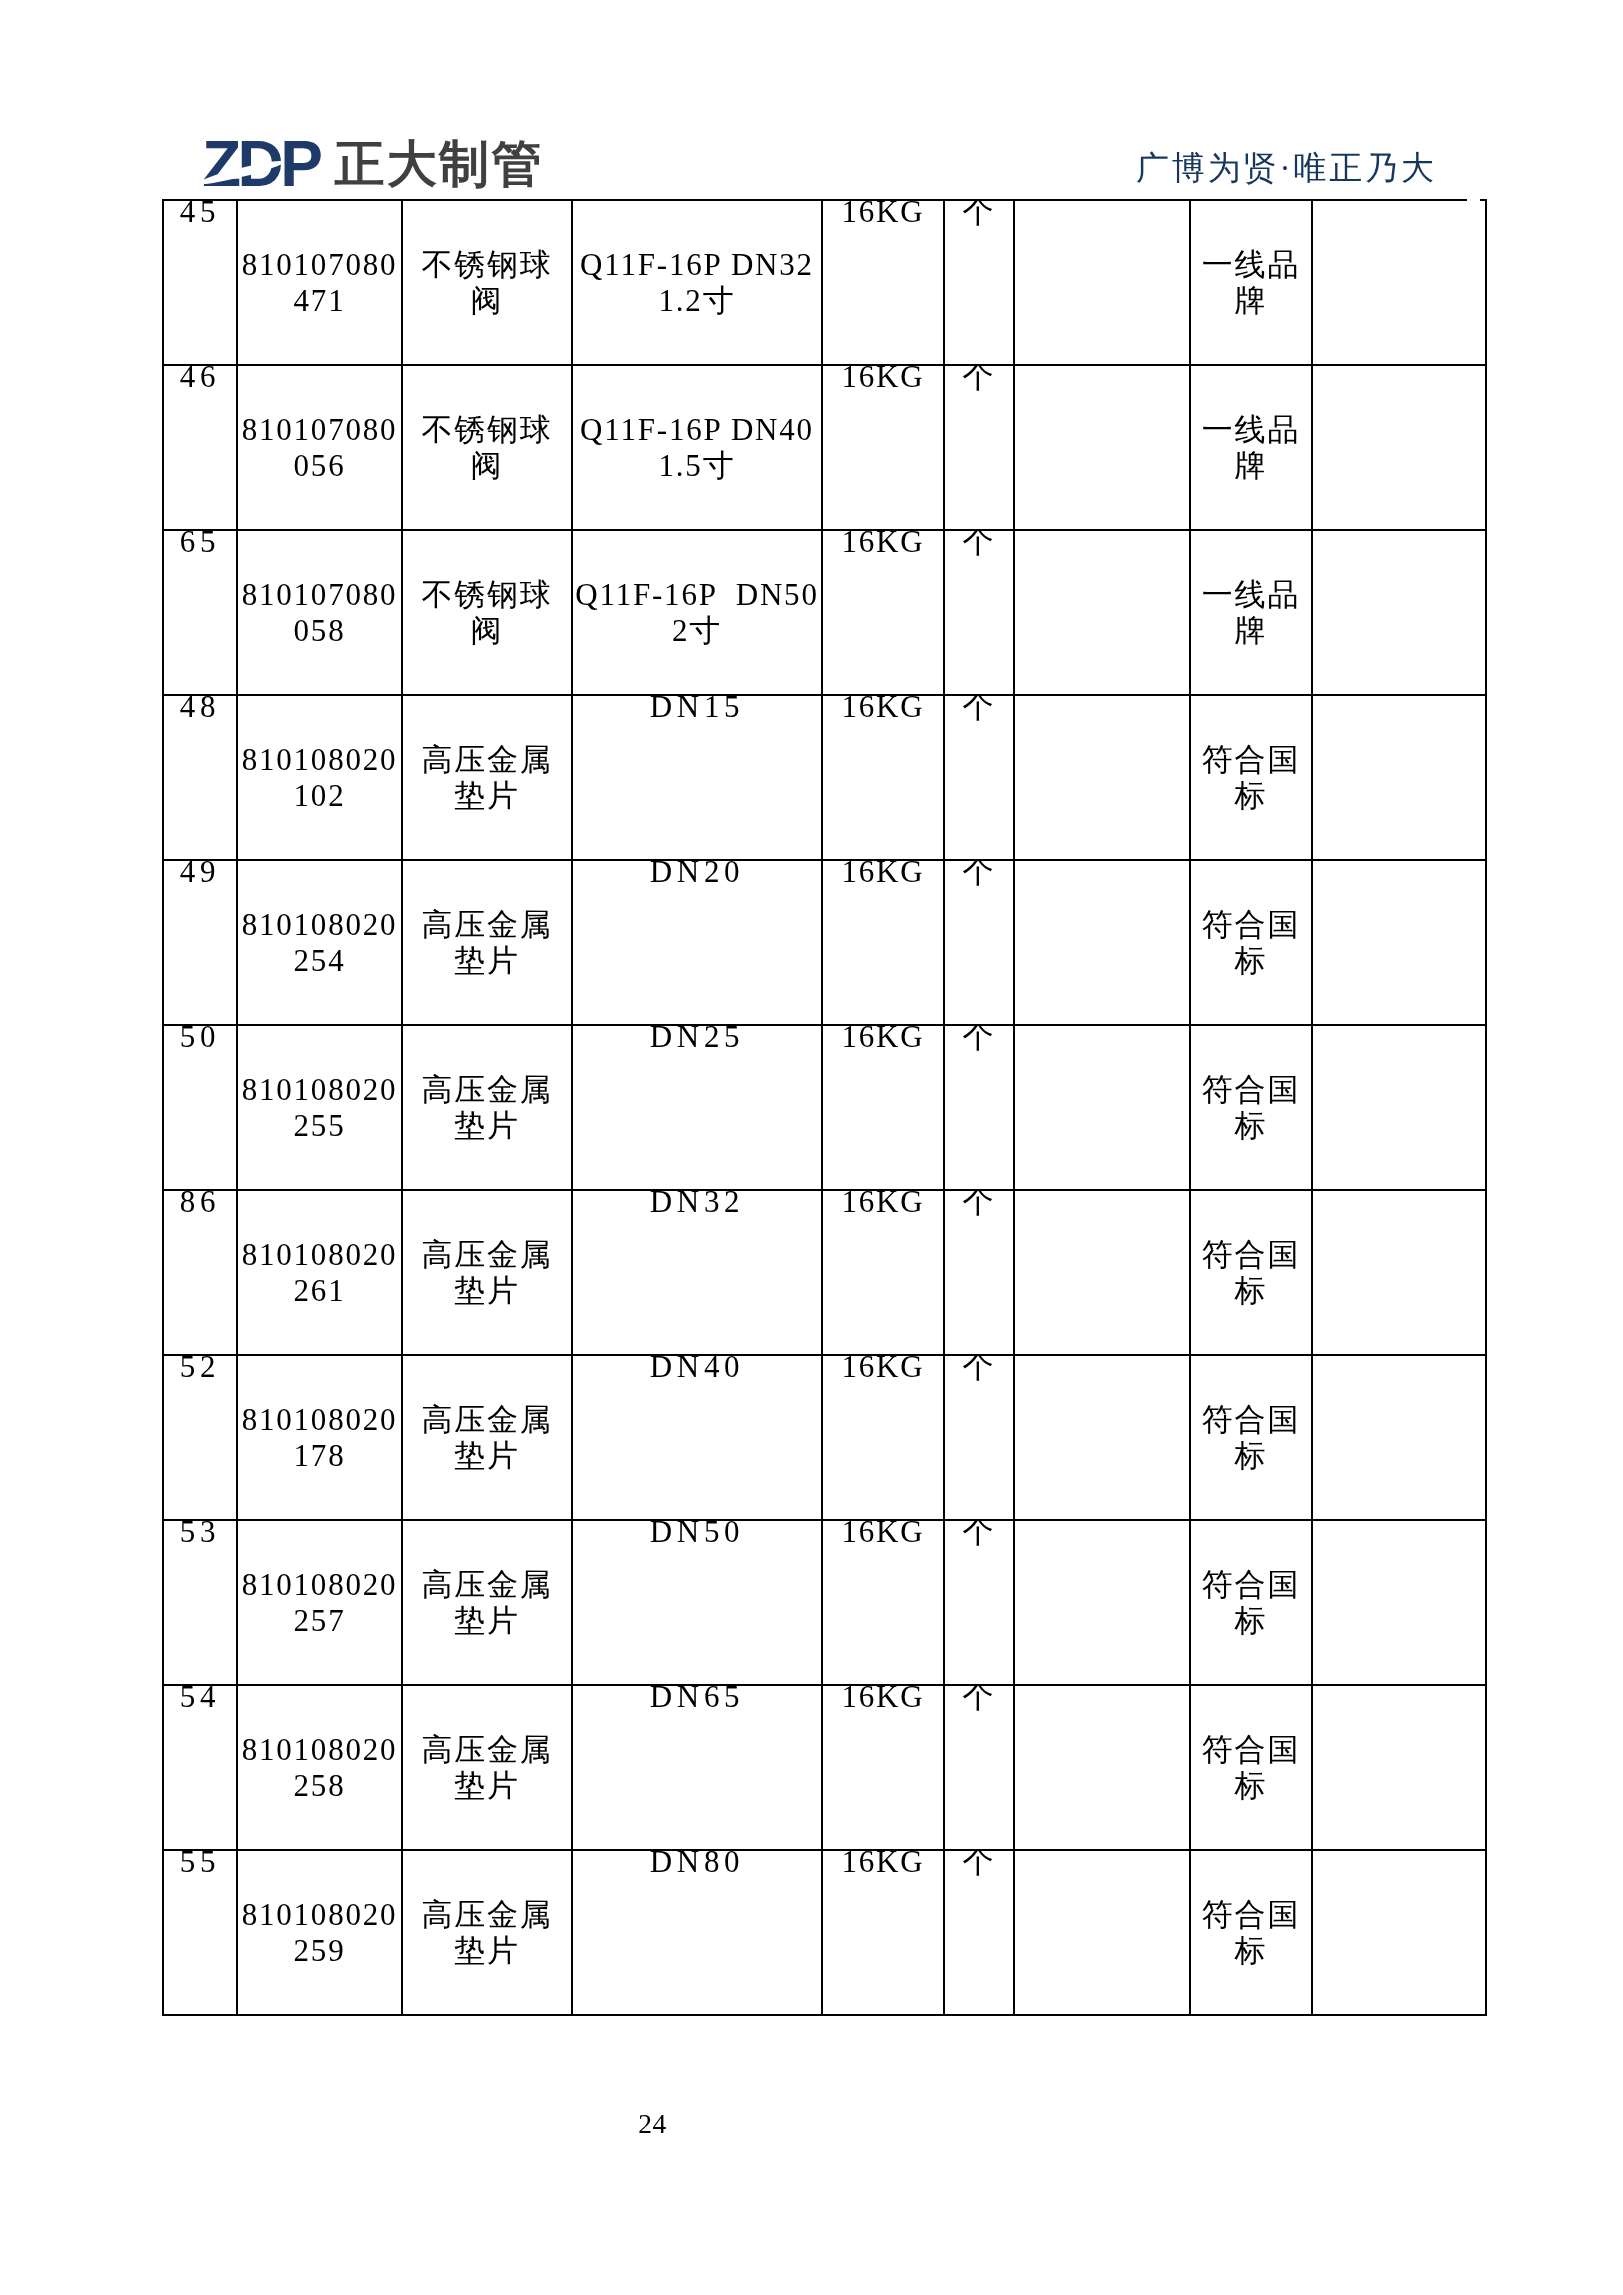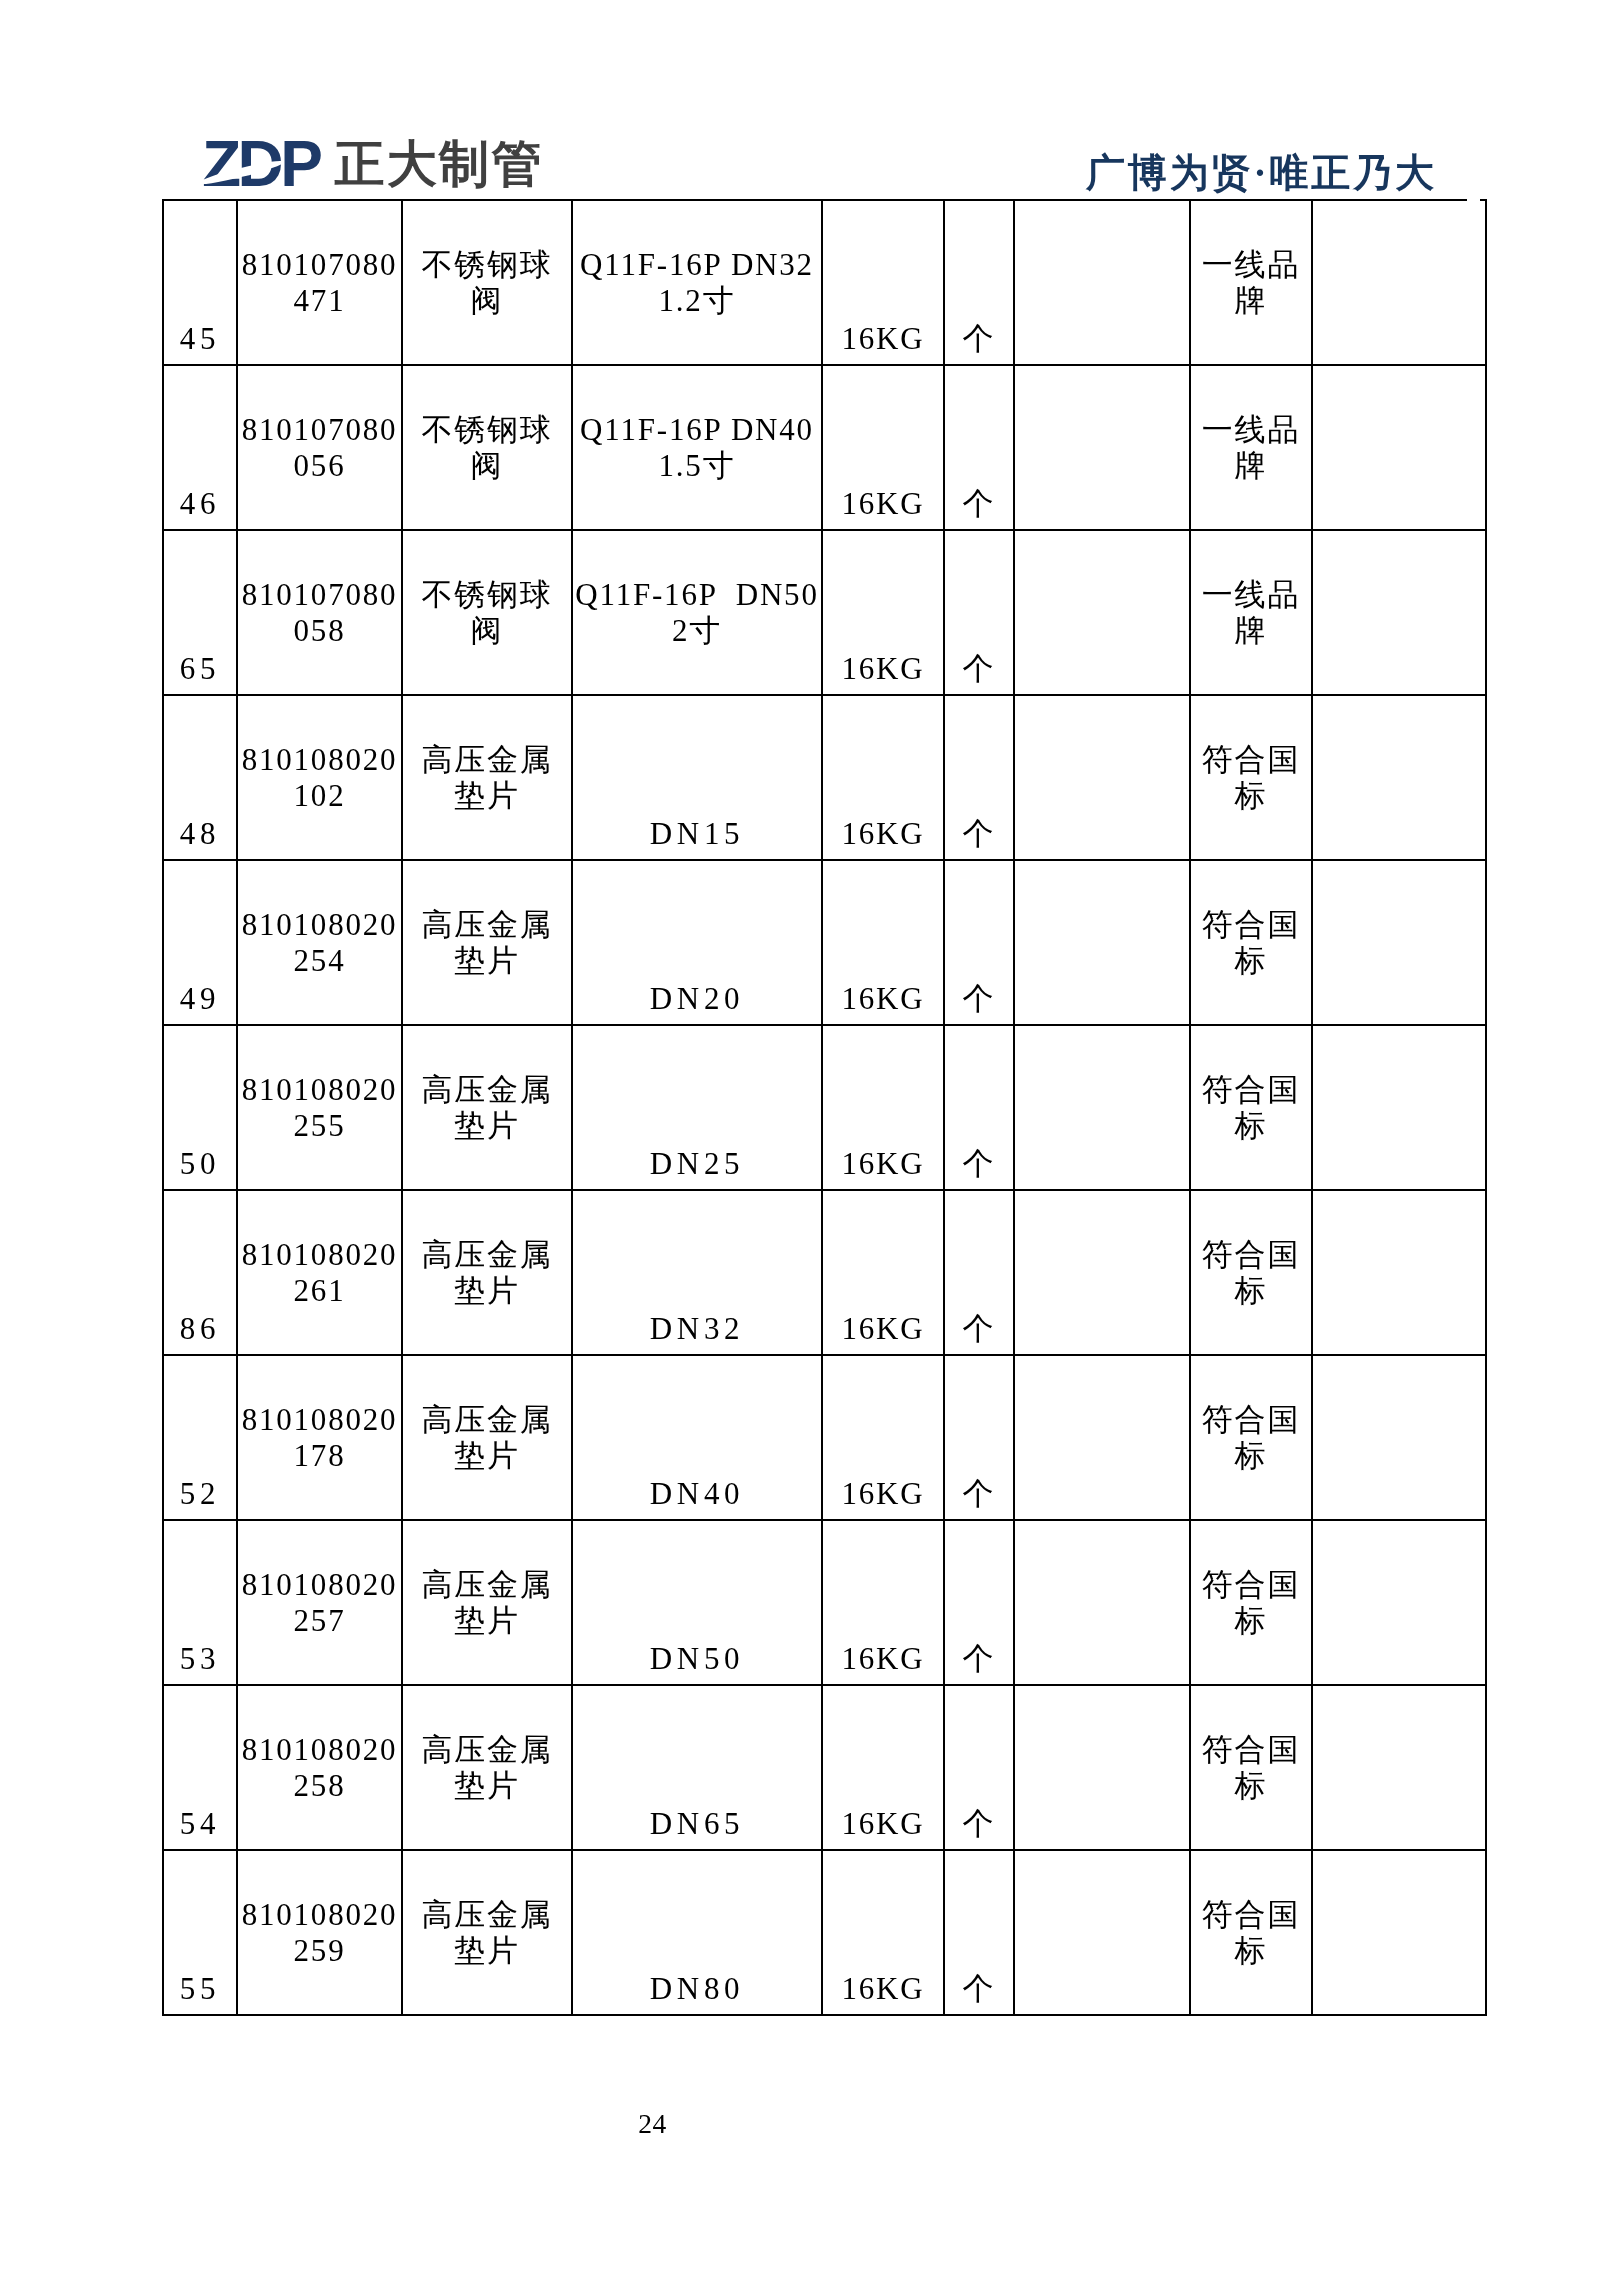--- a/index.html
+++ b/index.html
@@ -24,38 +24,38 @@
     position:absolute; left:-4.7px; bottom:13px; width:88px; height:8.8px;
     background:#ffffff; border-radius:50%;
     transform:rotate(-14deg);
   }
   .logo-cn {
     font-weight:bold; font-size:50px; line-height:51px;
     letter-spacing:2.3px; color:#404040;
   }
   .header-slogan {
     position:absolute; top:146px; right:186px;
-    font-size:39px; font-weight:bold; letter-spacing:2.9px;
+    font-size:33px; font-weight:normal; letter-spacing:2.9px;
     color:#17365d;
   }
 
   
   .table-wrap { position:absolute; left:162px; top:199px; width:1321px; }
   table.doc-table {
     border-collapse:collapse; table-layout:fixed; width:1321px;
   }
   table.doc-table td {
     border:2.3px solid #000; padding:0; height:163px;
     vertical-align:middle; overflow:hidden;
   }
   .cell {
     display:flex; flex-direction:column; align-items:center;
     height:100%; font-size:31px; letter-spacing:1.8px;
   }
-  .cell.single { justify-content:flex-end; padding-bottom:15px; }
+  .cell.single { justify-content:flex-start; padding-bottom:15px; }
   .cell.two { justify-content:center; padding:8.2px 0; }
   .cell.empty { justify-content:center; }
   .line { line-height:36px; white-space:pre; }
   .ls-wide .line { letter-spacing:4.7px; }
 
   
   .top-border-gap {
     position:absolute; top:-1.2px; right:2.9px; width:13px; height:5.3px;
     background:#ffffff;
   }

